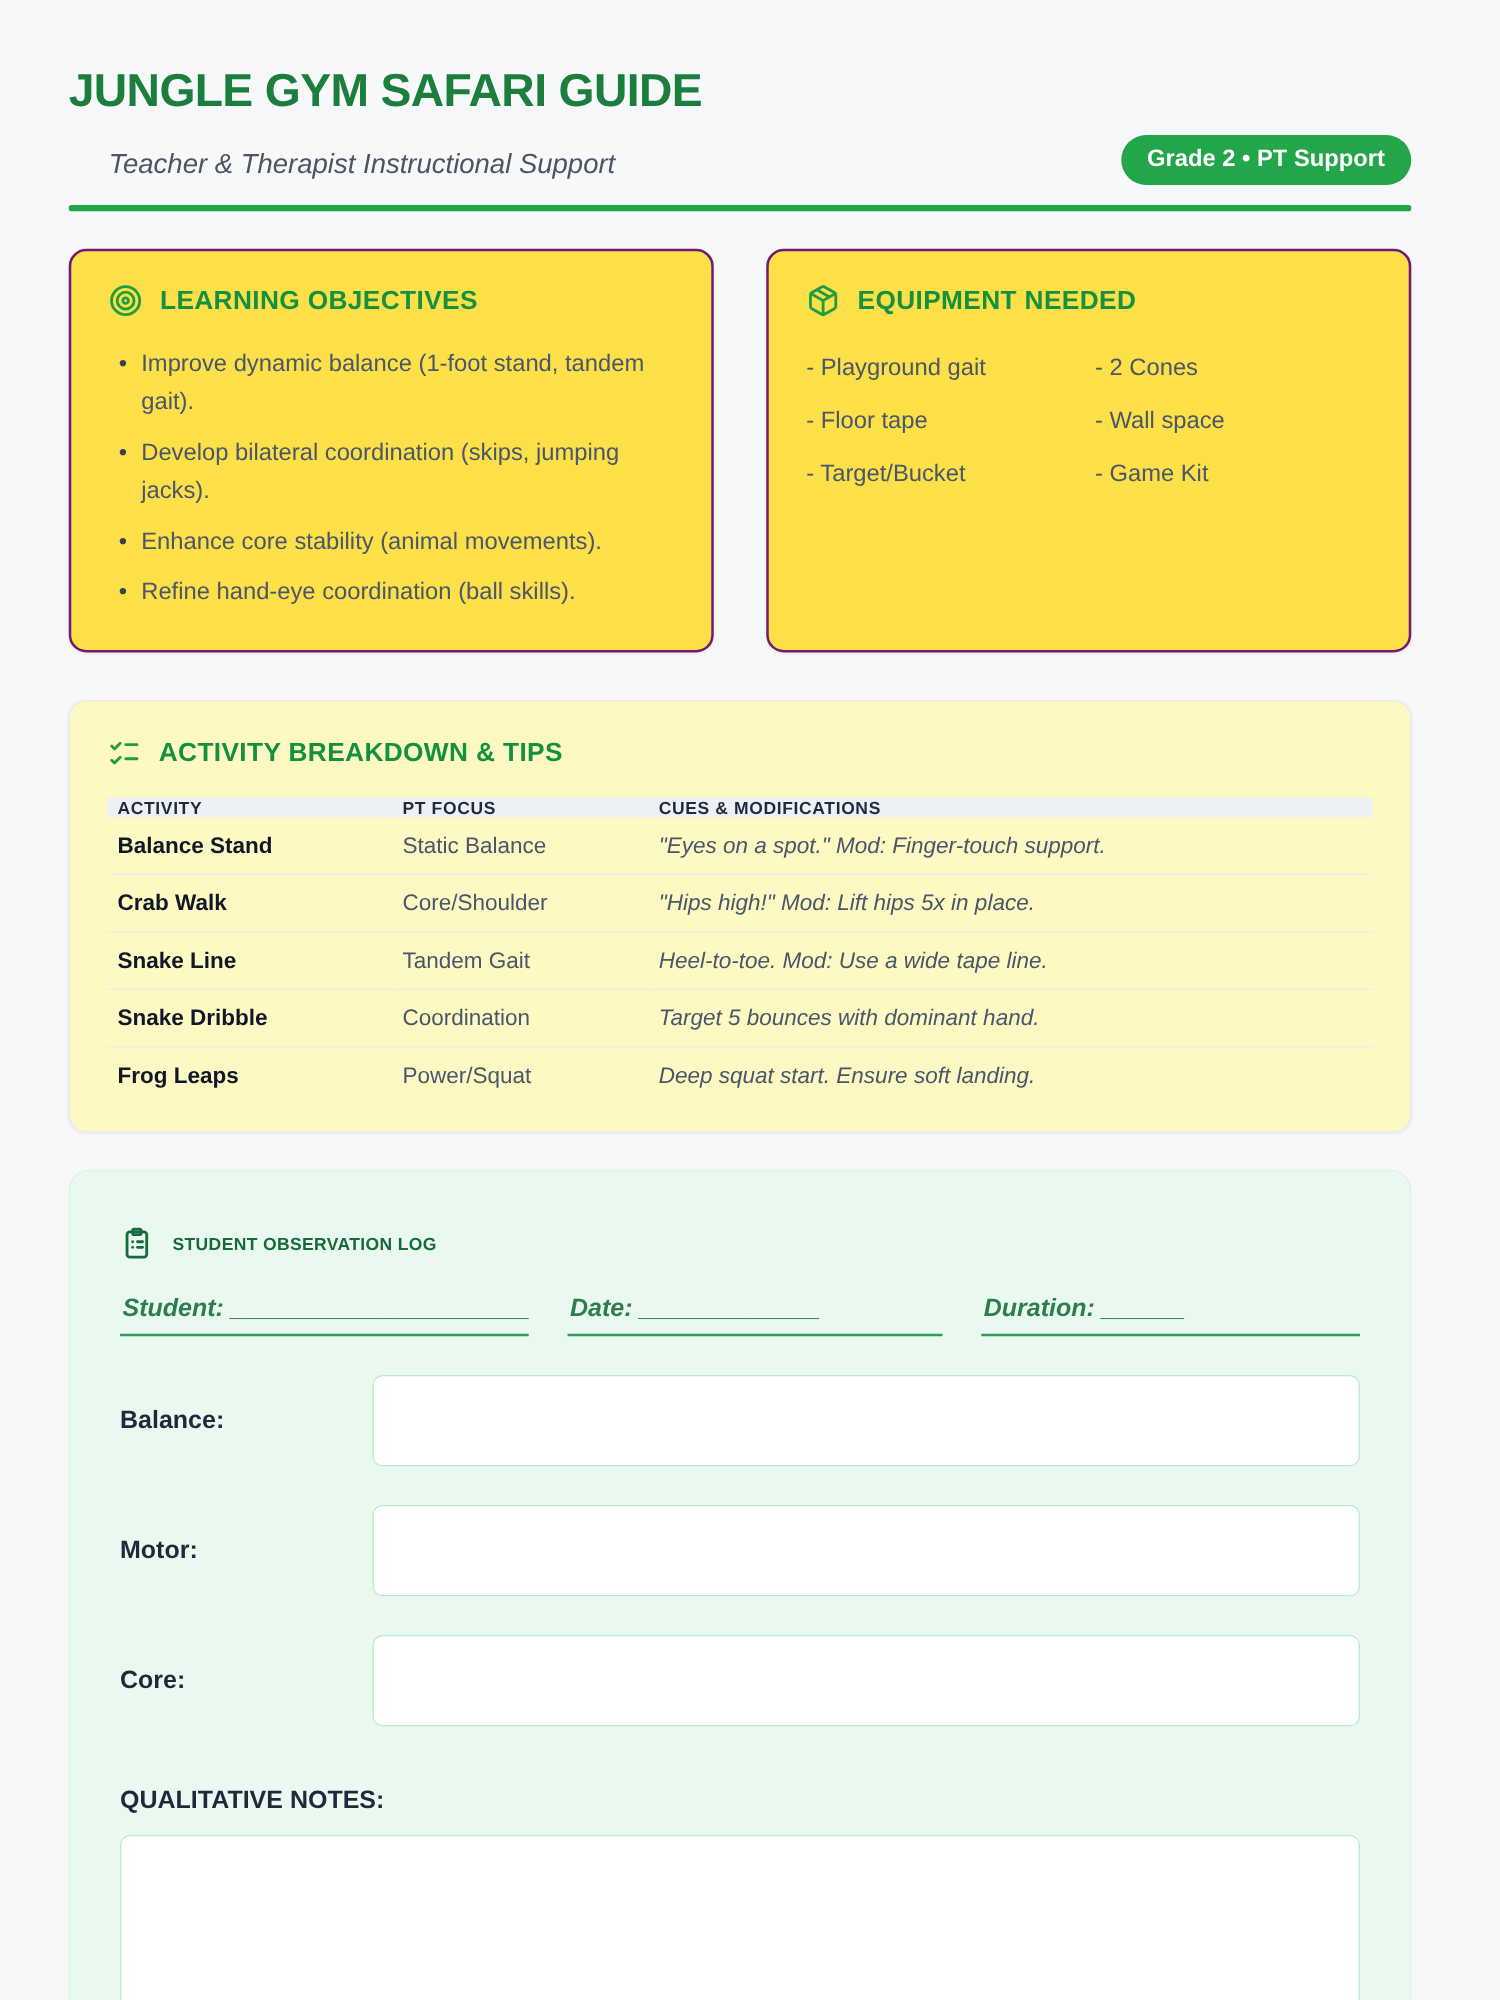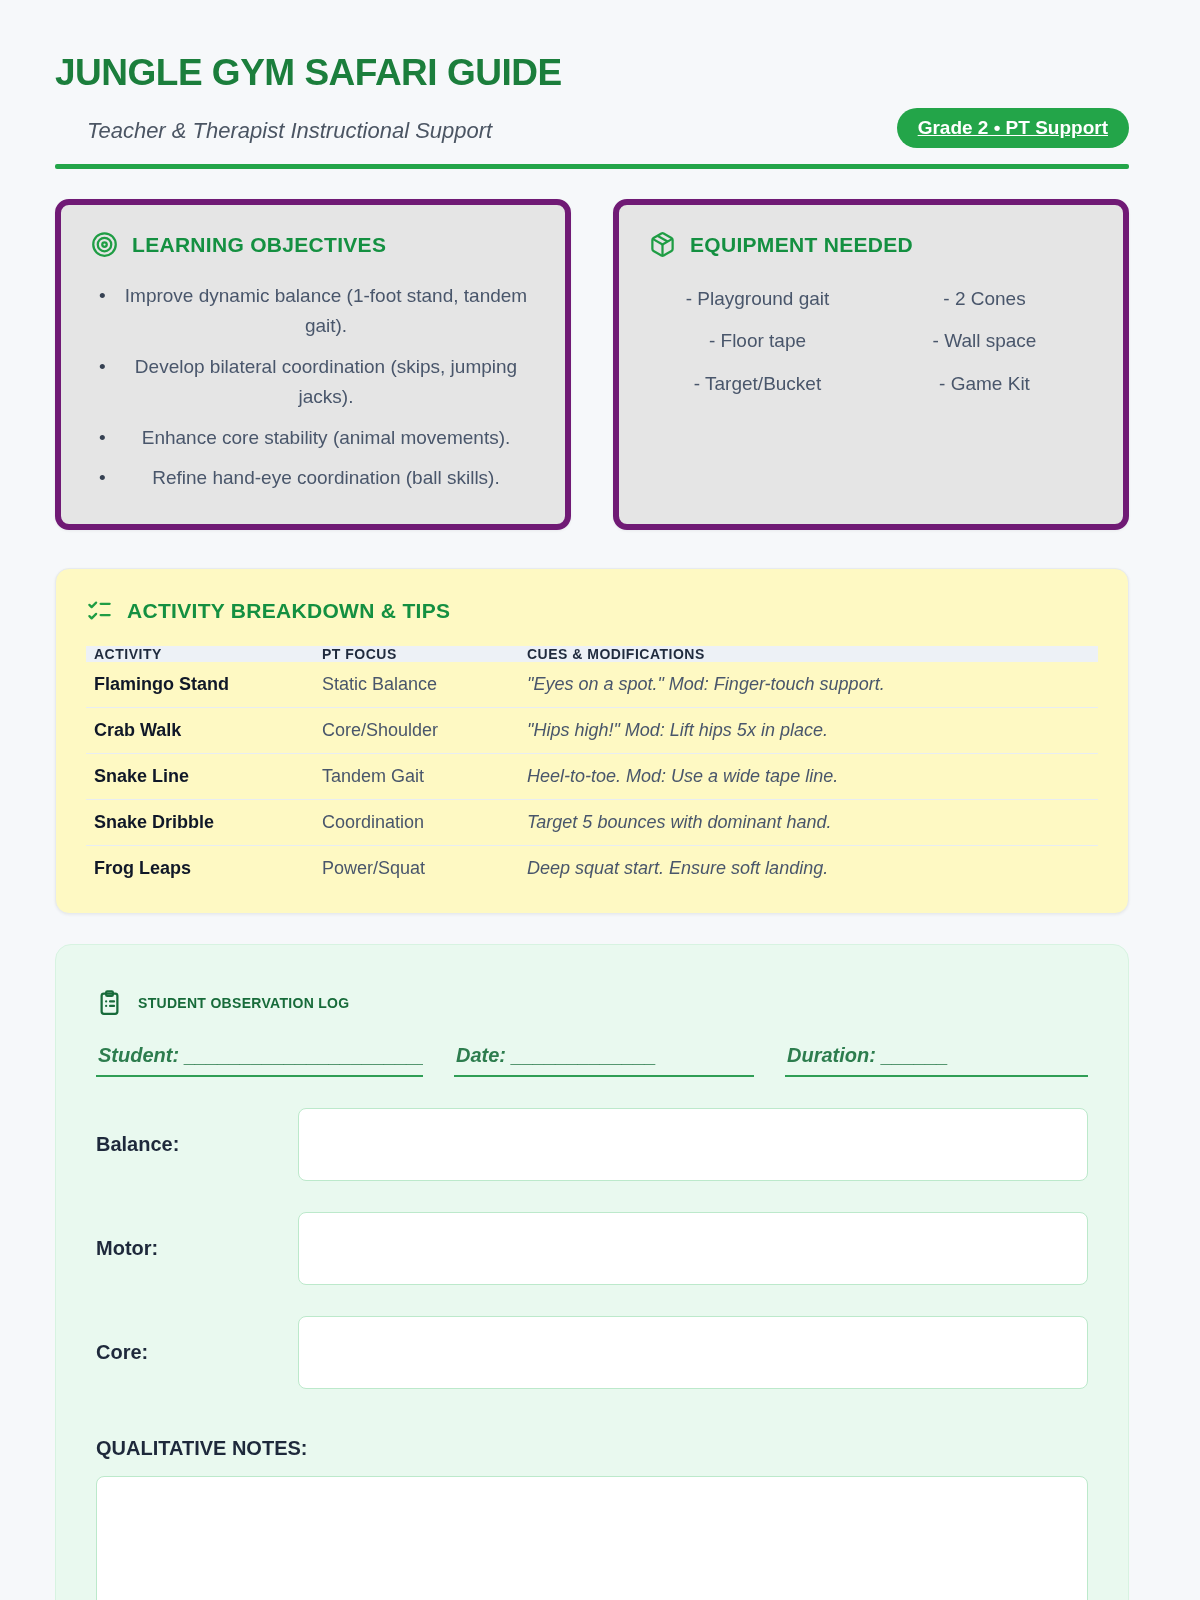--- a/index.html
+++ b/index.html
@@ -12,29 +12,29 @@
   .page { width:1074px; margin-left:55px; padding-top:52px; }
 
   
   .h1 {
     font-size:37px; font-weight:800; color:#1b7e3c; letter-spacing:-0.5px;
   }
   .head-row { display:flex; justify-content:space-between; align-items:flex-end; margin-top:14px;margin-left:32px; }
   .subtitle { font-size:22px; font-style:italic; color:#4b5563; padding-bottom:4px; }
   .badge {
     background:#23a549; color:#ffffff; font-size:19px; font-weight:700;
-    padding:9px 21px; border-radius:999px; white-space:nowrap;text-decoration:underline;
+    padding:9px 21px; border-radius:999px; white-space:nowrap;
   }
   .rule { height:5px; background:#23a549; border-radius:2px; margin-top:16px; }
 
   
   .cards-row { display:flex; gap:42px; margin-top:30px; }
   .card {
-    background:#e5e5e5; border:6px solid #701a75; border-radius:14px;
-    box-shadow:0 1px 3px rgba(16,24,40,.06); padding:26px 30px; flex:1;text-align:center;
+    background:#fde047; border:2px solid #701a75; border-radius:14px;
+    box-shadow:0 1px 3px rgba(16,24,40,.06); padding:26px 30px; flex:1;
   }
   .card-head { display:flex; align-items:center; gap:14px; }
   .card-head .icon { width:27px; height:27px; color:#1f9d44; flex:0 0 auto; display:flex; }
   .card-head .icon svg { width:100%; height:100%; }
   .card-title { font-size:21px; font-weight:800; color:#149041; letter-spacing:0.3px; }
 
   .obj-list { list-style:none; margin-top:18px; }
   .obj-list li {
     font-size:19px; color:#49566b; padding:5px 0 5px 26px; position:relative; line-height:1.6;
   }
@@ -164,21 +164,21 @@
     <table>
       <thead>
         <tr>
           <th>ACTIVITY</th>
           <th>PT FOCUS</th>
           <th>CUES &amp; MODIFICATIONS</th>
         </tr>
       </thead>
       <tbody>
         <tr>
-          <td class="c-activity">Flamingo Stand</td>
+          <td class="c-activity">Balance Stand</td>
           <td class="c-focus">Static Balance</td>
           <td class="c-cues">"Eyes on a spot." Mod: Finger-touch support.</td>
         </tr>
         <tr>
           <td class="c-activity">Crab Walk</td>
           <td class="c-focus">Core/Shoulder</td>
           <td class="c-cues">"Hips high!" Mod: Lift hips 5x in place.</td>
         </tr>
         <tr>
           <td class="c-activity">Snake Line</td>

